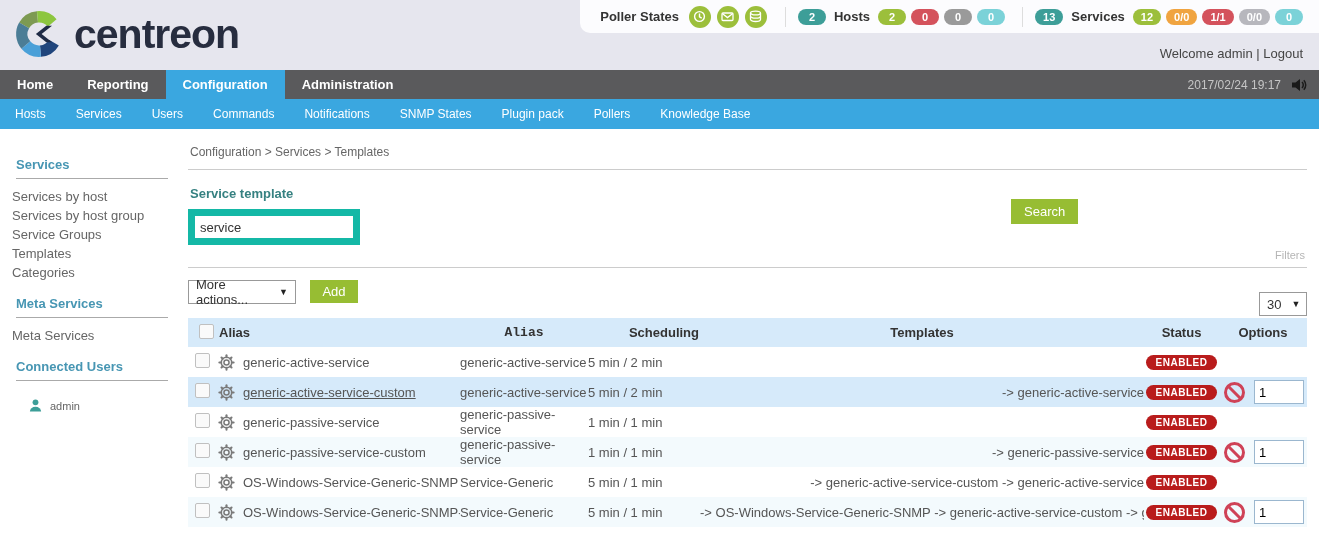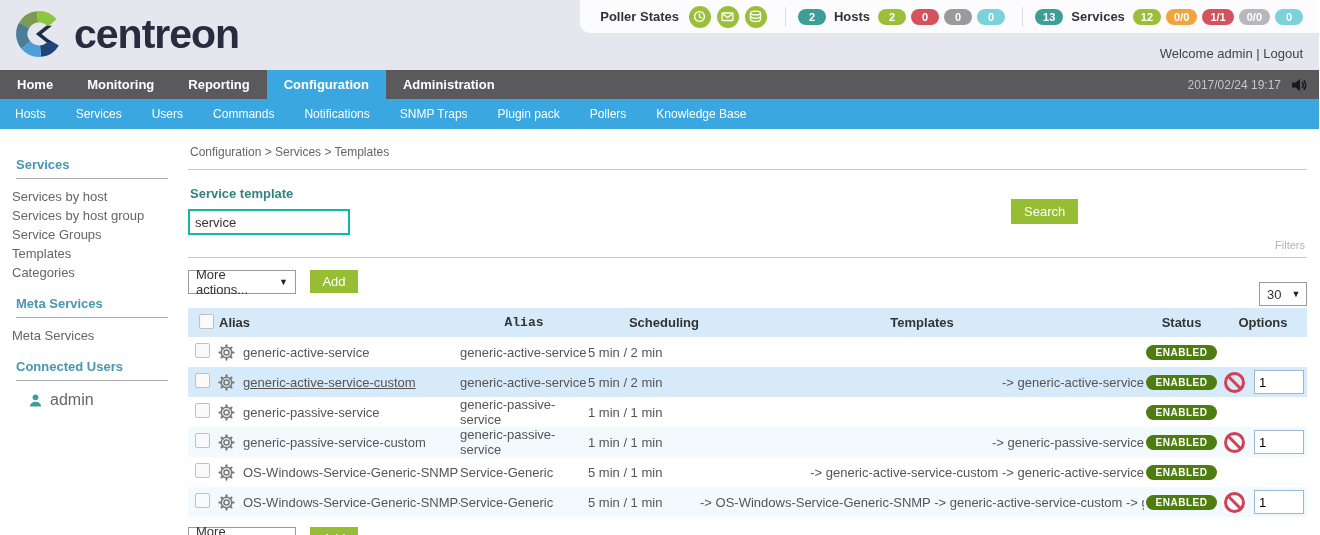--- a/index.html
+++ b/index.html
@@ -33,27 +33,27 @@
   .nav-date{color:#c6c6c6;font-size:12px;}
   .subnav{height:30px;background:#3aa7e0;display:flex;align-items:stretch;}
   .subnav .item{color:#fff;font-size:12px;line-height:30px;padding:0 15px;cursor:pointer;}
 
   
   .layout{display:flex;height:406px;}
   .sidebar{width:178px;padding-top:14px;box-sizing:border-box;}
   .sb-title{color:#4796b3;font-size:13px;font-weight:bold;margin:14px 10px 0 16px;padding-bottom:6px;border-bottom:1px solid #aaa;}
   .sb-items{margin:8px 0 4px 0;}
   .sb-item{color:#666;font-size:13px;padding:2px 0 2px 12px;cursor:pointer;}
-  .sb-user{display:flex;align-items:center;gap:7px;margin:10px 0 0 28px;color:#666;font-size:16px;}
+  .sb-user{display:flex;align-items:center;gap:7px;margin:17px 0 0 28px;color:#666;font-size:11px;}
 
   .content{flex:1;padding:10px 12px 0 10px;position:relative;box-sizing:border-box;}
   .breadcrumb{font-size:12px;color:#666;padding:6px 0 10px 2px;border-bottom:1px solid #ccc;}
   .search-block{position:relative;margin-top:16px;}
   .search-label{color:#368181;font-size:13px;font-weight:bold;margin-left:2px;}
-  .search-input{margin-top:8px;width:148px;height:20px;border:2px solid #14b8a6;font-size:13px;padding:1px 5px;font-family:"Liberation Sans",sans-serif;color:#333;}
+  .search-input{margin-top:8px;width:148px;height:20px;border:7px solid #14b8a6;font-size:13px;padding:1px 5px;font-family:"Liberation Sans",sans-serif;color:#333;}
   .btn{display:inline-block;background:#97bd33;color:#fff;font-size:13px;border:none;border-radius:0;padding:5px 13px;cursor:pointer;font-family:"Liberation Sans",sans-serif;}
   .search-btn{position:absolute;left:823px;top:13px;}
   .filters{font-size:11px;color:#b5b5b5;text-align:right;padding:4px 2px 6px 0;cursor:pointer;}
   .rule{border:none;border-top:1px solid #ccc;margin:0;}
   .toolbar{position:relative;margin-top:12px;height:26px;}
   .select{display:inline-flex;align-items:center;justify-content:space-between;border:1px solid #999;background:#fff;
      height:24px;box-sizing:border-box;padding:0 7px;font-size:13px;color:#333;cursor:pointer;vertical-align:top;}
   .select .arrow{font-size:9px;color:#222;margin-left:10px;}
   .sel-actions{width:108px;}
   .sel-size{position:absolute;right:0;top:12px;width:48px;}
@@ -67,21 +67,21 @@
   .col-status{width:75px;} .col-opts{width:88px;}
   .th-name{text-align:left;} .th-alias{text-align:center;font-family:Liberation Mono, monospace;} .th-sched{text-align:right;}
   .th-tpl{text-align:center;} .th-status{text-align:center;} .th-opts{text-align:center;}
   tr.row-even{background:#f3fafd;}
   tr.row-hl{background:#d6eafa;}
   .cell-name{display:flex;align-items:center;gap:8px;}
   .cell-name .nm{white-space:nowrap;overflow:hidden;}
   .nm.hovered{text-decoration:underline;}
   .td-tpl{text-align:right;padding-right:6px;color:#555;white-space:nowrap;overflow:hidden;}
   .td-status{text-align:center;}
-  .status-pill{display:inline-block;background:#4d7c0f;color:#fff;font-size:10px;font-weight:bold;border-radius:10px;padding:2px 10px;letter-spacing:.5px;}
+  .status-pill{display:inline-block;background:#b91c1c;color:#fff;font-size:10px;font-weight:bold;border-radius:10px;padding:2px 10px;letter-spacing:.5px;}
   .td-opts .wrap{display:flex;align-items:center;justify-content:flex-end;gap:9px;padding-right:3px;}
   .opt-input{width:40px;height:20px;border:1px solid #9bb7cf;font-size:13px;padding:1px 4px;font-family:"Liberation Sans",sans-serif;}
   .checkbox{display:inline-block;width:13px;height:13px;background:#fafafa;border:1px solid #c0c0c0;border-radius:2px;margin-left:7px;cursor:pointer;}
   .noicon{position:relative;width:15px;height:15px;border:3px solid #cf4257;border-radius:50%;flex:0 0 auto;}
   .noicon::after{content:'';position:absolute;left:6px;top:-1px;width:3px;height:17px;background:#cf4257;transform:rotate(-45deg);}
   svg.gear{flex:0 0 auto;}
 
   .watermark{position:absolute;left:2px;bottom:2px;font-size:23px;font-weight:bold;color:#67a33c;}
 </style>
 </head>
@@ -157,41 +157,40 @@
       <span class="pill red">1/1</span>
       <span class="pill silver">0/0</span>
       <span class="pill cyan" style="margin-right:0">0</span>
     </div>
 
     <div class="welcome">Welcome admin | Logout</div>
   </div>
 
   <div class="mainnav">
     <div class="item">Home</div>
-    <div class="item">Monitoring</div>
     <div class="item">Reporting</div>
     <div class="item active">Configuration</div>
     <div class="item">Administration</div>
     <div class="nav-right">
       <span class="nav-date">2017/02/24 19:17</span>
       <svg width="16" height="14" viewBox="0 0 16 14">
         <polygon points="1,4.5 4.5,4.5 9,1 9,13 4.5,9.5 1,9.5" fill="#1a1a1a"></polygon>
         <path d="M11,4 A4.2,4.2 0 0 1 11,10" stroke="#1a1a1a" stroke-width="1.5" fill="none"></path>
         <path d="M12.8,2.2 A7,7 0 0 1 12.8,11.8" stroke="#1a1a1a" stroke-width="1.5" fill="none"></path>
       </svg>
     </div>
   </div>
 
   <div class="subnav">
     <div class="item">Hosts</div>
     <div class="item">Services</div>
     <div class="item">Users</div>
     <div class="item">Commands</div>
     <div class="item">Notifications</div>
-    <div class="item">SNMP Traps</div>
+    <div class="item">SNMP States</div>
     <div class="item">Plugin pack</div>
     <div class="item">Pollers</div>
     <div class="item">Knowledge Base</div>
   </div>
 
   <div class="layout">
 
     <div class="sidebar">
       <div class="sb-title">Services</div>
       <div class="sb-items">

